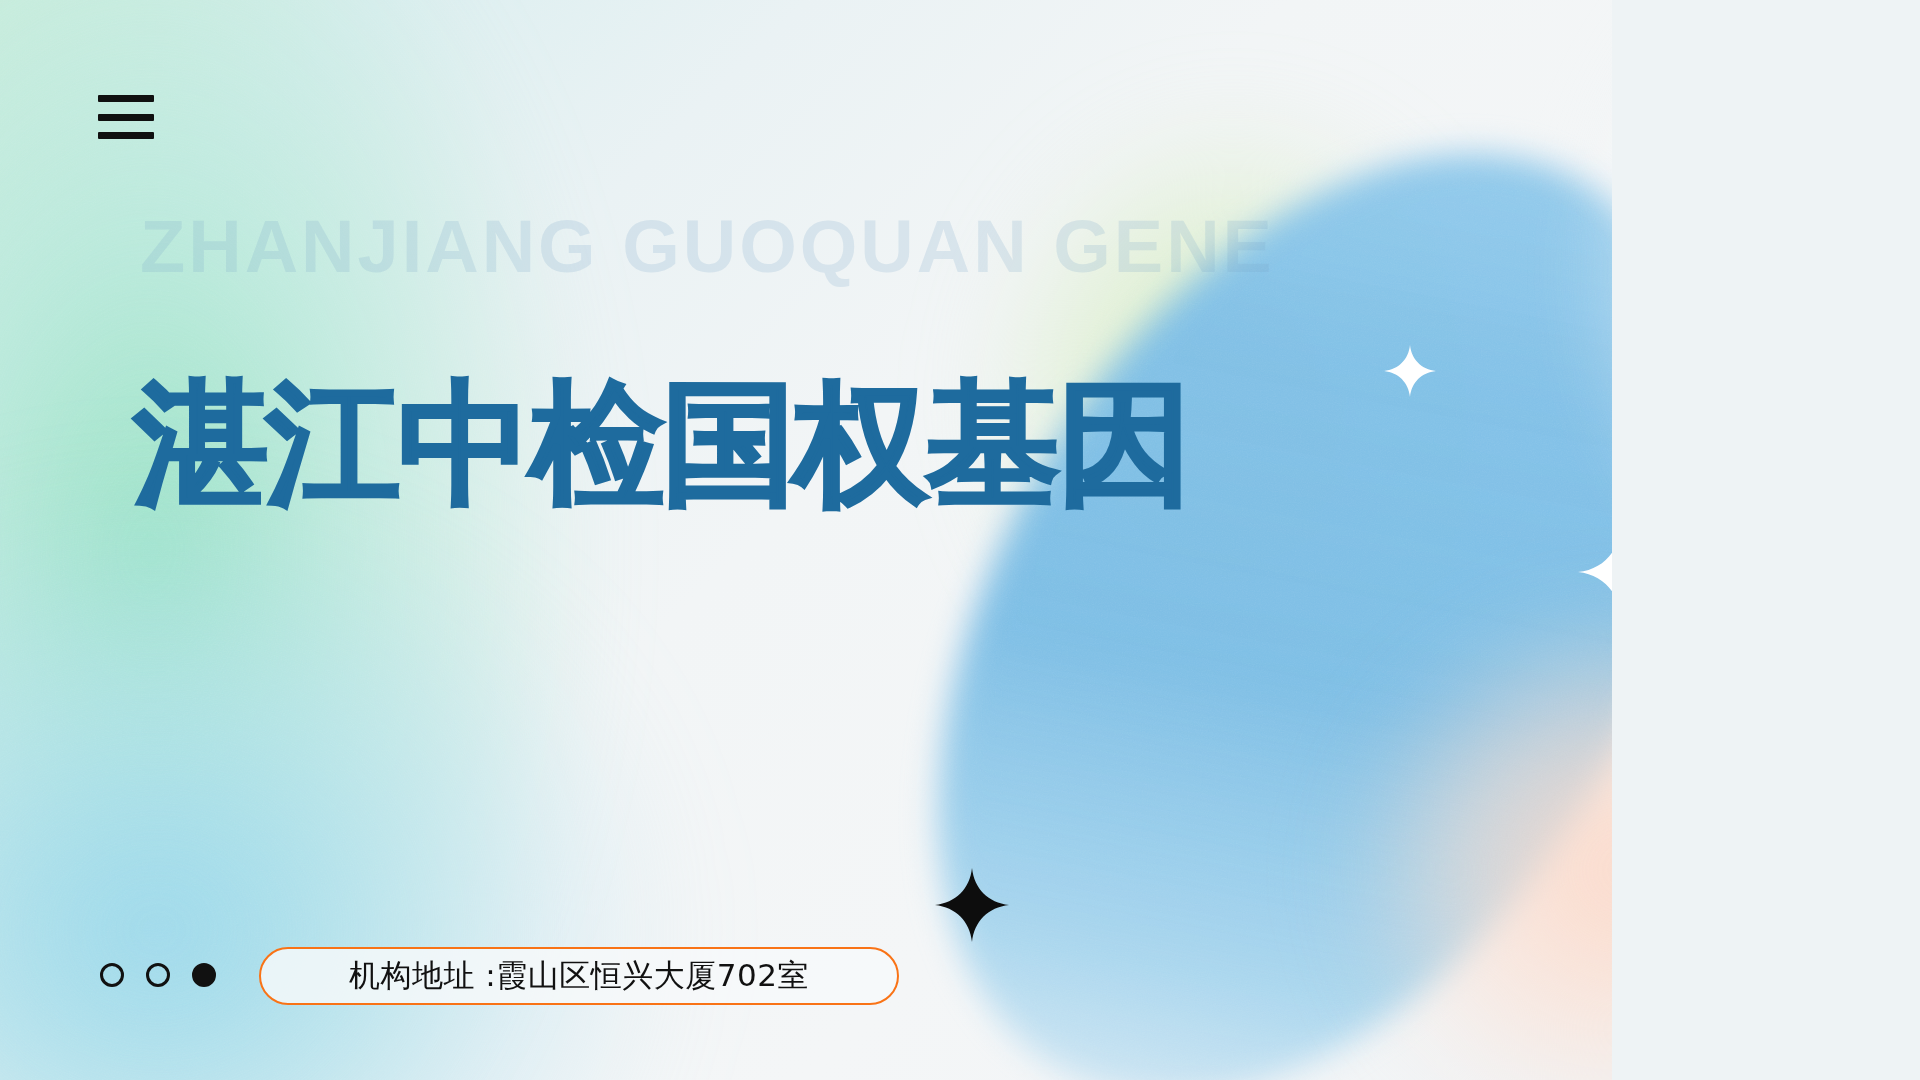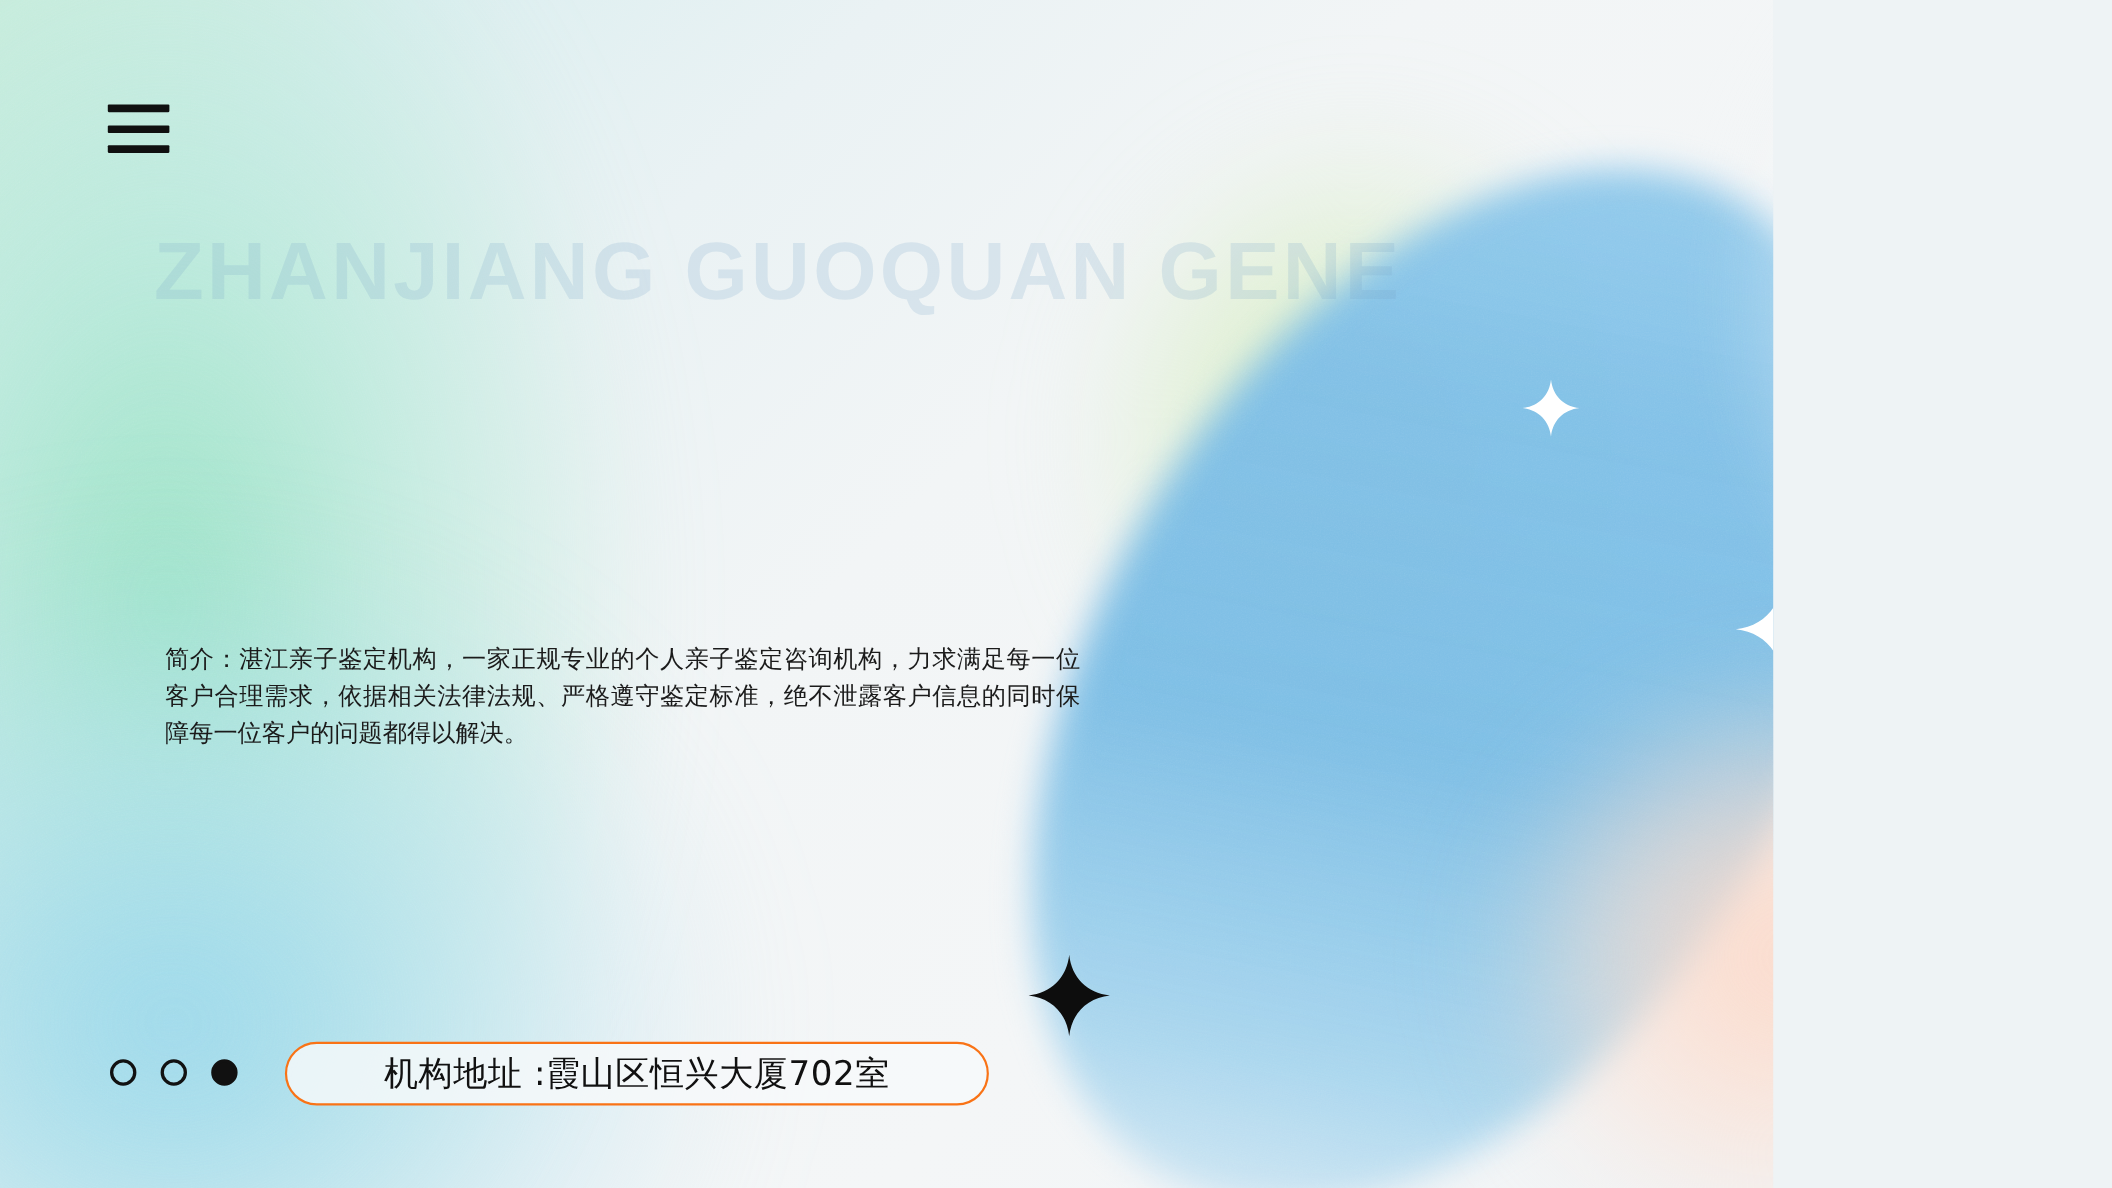--- a/index.html
+++ b/index.html
@@ -271,22 +271,22 @@
       <div class="dot" style="left: 0px; top: 155px;"></div>
       <div class="dot" style="left: 34px; top: 124px;"></div>
       <div class="dot" style="left: 0px; top: 186px;"></div>
       <div class="dot" style="left: 34px; top: 155px;"></div>
       <div class="dot" style="left: 0px; top: 217px;"></div>
       <div class="dot" style="left: 34px; top: 186px;"></div>
     </div>
 
   <div class="watermark">ZHANJIANG GUOQUAN GENE</div>
 
-
-  <p class="description">简介：湛江亲子鉴定机构，一家正规专业的个人亲子鉴定咨询机构，力求满足每一位客户合理需求，依据相关法律法规、严格遵守鉴定标准，绝不泄露客户信息的同时保障每一位客户的问题都得以解决。</p>
+  <h1 class="main-title">湛江中检国权基因</h1>
+
 
 
   <div class="pager" id="pager">
       <div class="pdot"></div>
       <div class="pdot"></div>
       <div class="pdot active"></div>
     </div>
 
   <div class="address-pill">
     <span class="addr-text">机构地址 :霞山区恒兴大厦702室</span>

